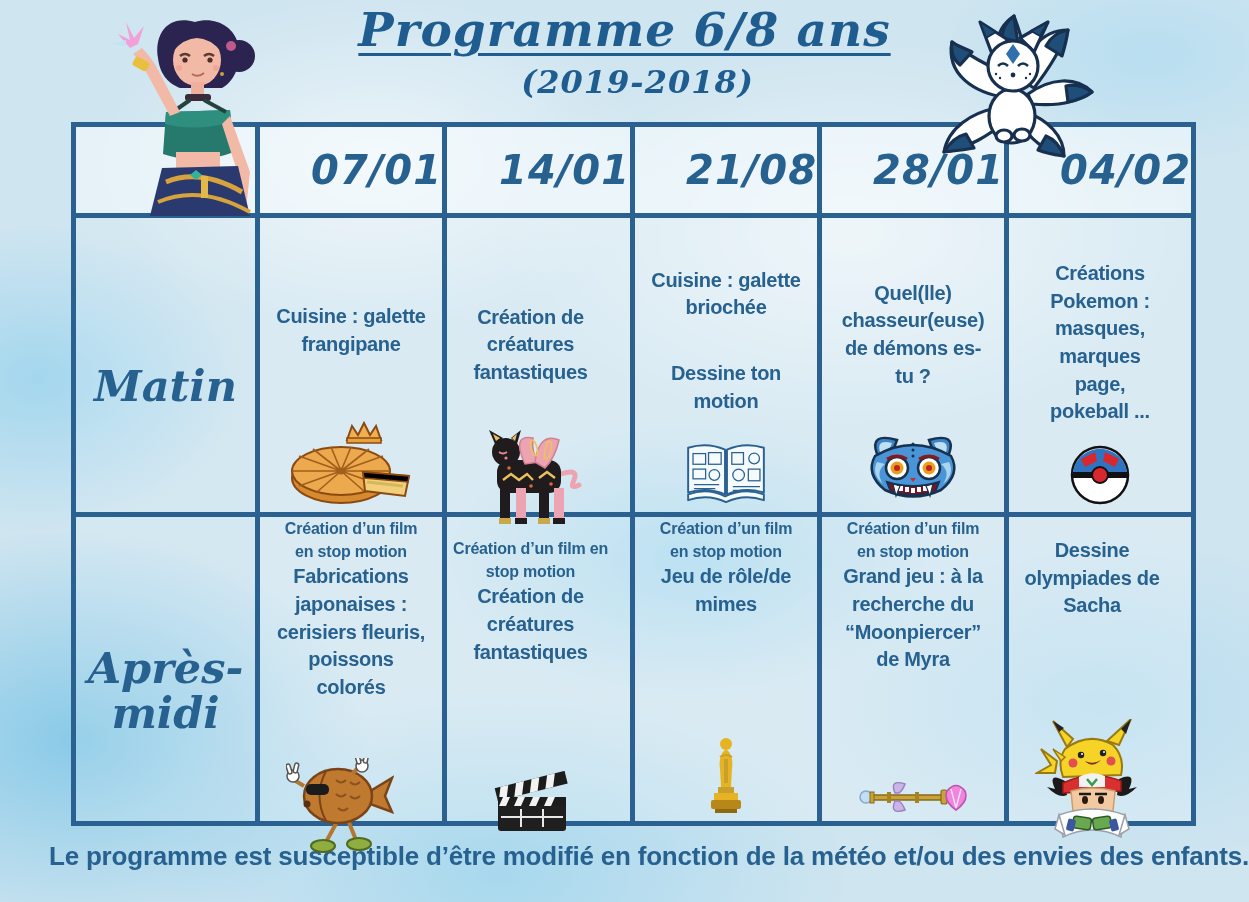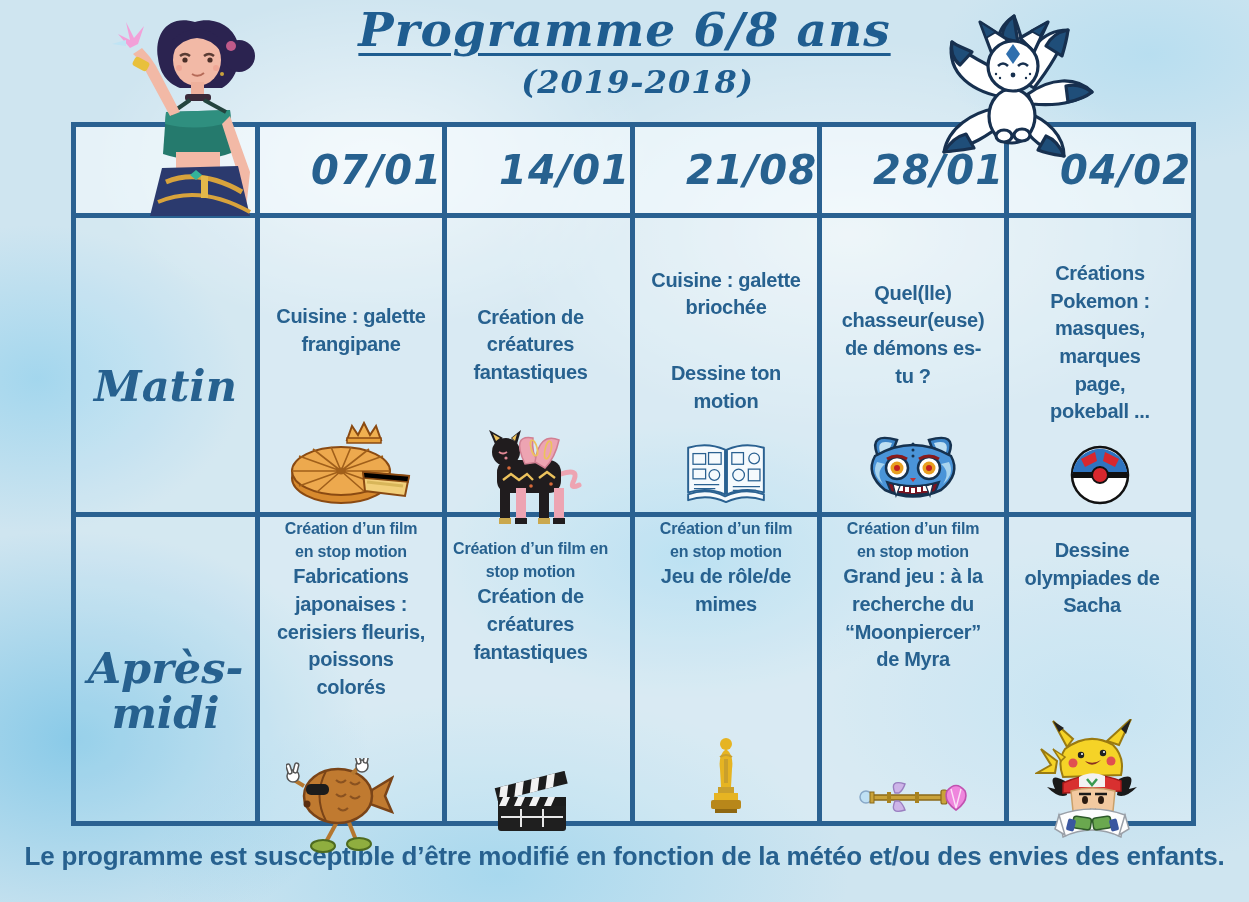--- a/index.html
+++ b/index.html
@@ -57,21 +57,21 @@
   .pm-bold{margin-top:44px;}
   .pm-text{margin-top:40px;text-align:center;}
   .pm-text-solo{margin-top:84px;}
   .icon{margin-top:auto; margin-bottom:6px; line-height:0;}
   .icon-flush{margin-bottom:0;}
   .pad14{padding-left:14px;padding-right:14px;}
   .pad20{padding-left:4px;padding-right:20px;margin-top:20px;}
   .pad26{padding-left:26px;padding-right:26px;}
   .footer{
     position:absolute; left:0; right:0; top:841px; z-index:4;
-    text-align:center; font-weight:700; font-size:26px; color:#27618f; letter-spacing:-0.2px;
+    text-align:right; font-weight:700; font-size:26px; color:#27618f; letter-spacing:-0.2px;
   }
   .deco{position:absolute; z-index:5; line-height:0;}
   .deco-girl{left:100px; top:4px;}
   .deco-fox{left:928px; top:8px;}
   .deco-fish{left:286px; top:758px; z-index:6;}
 </style>
 </head>
 <body>
 
 <div class="poster">

